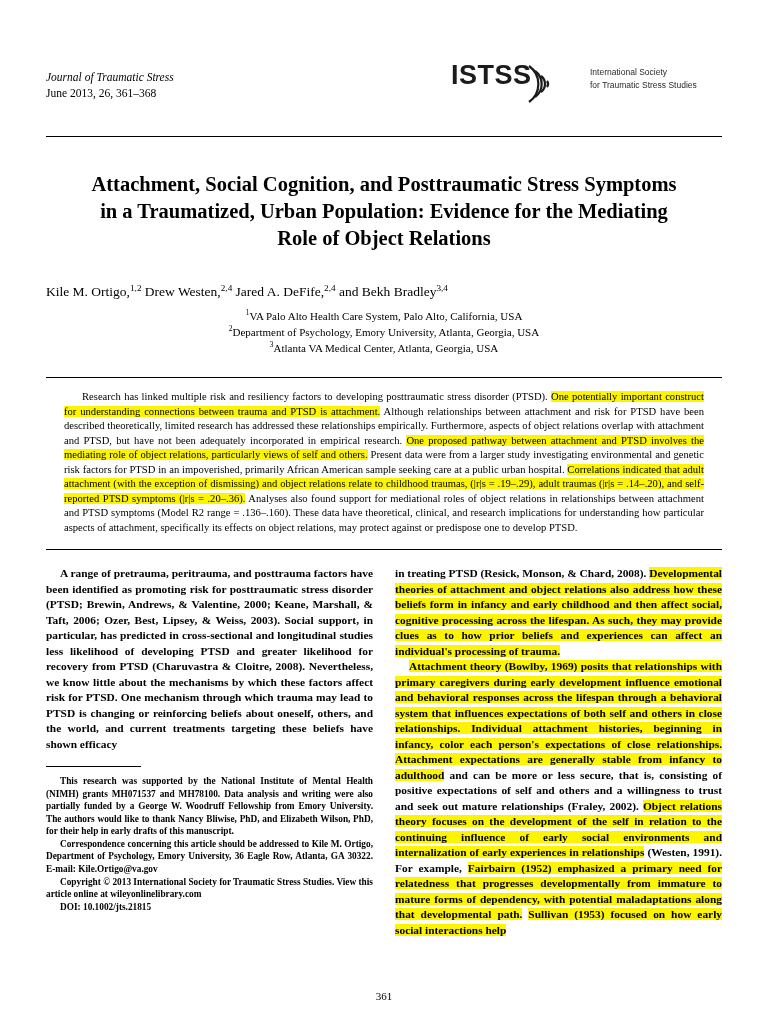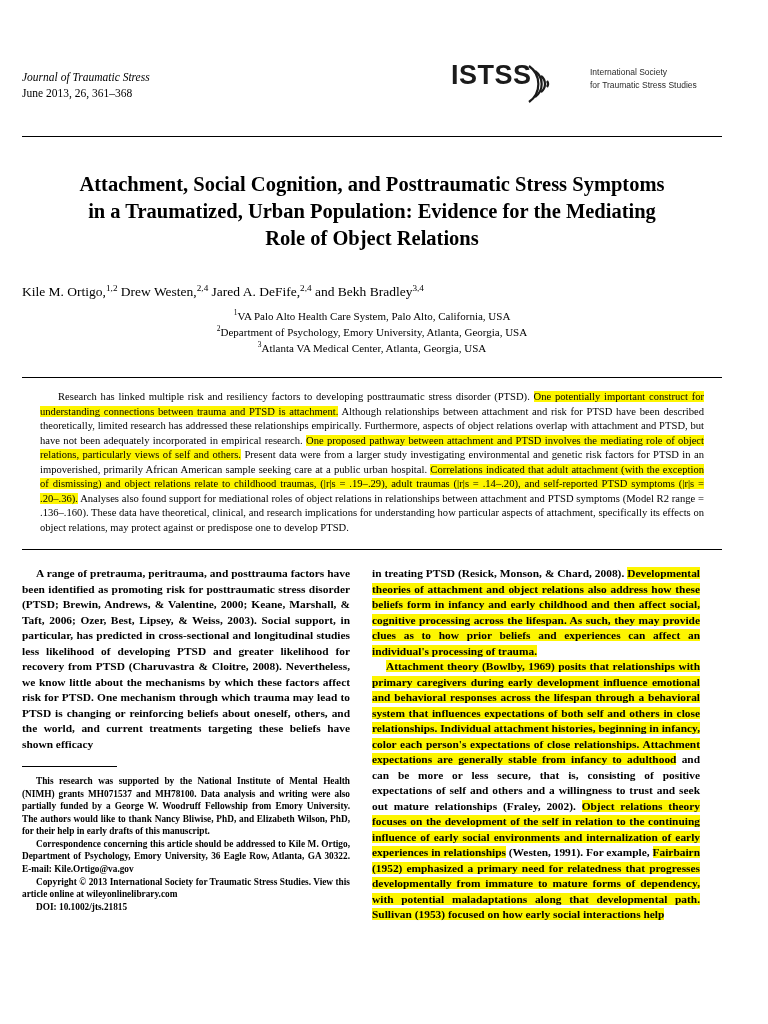--- a/index.html
+++ b/index.html
@@ -13,21 +13,21 @@
     font-family: "Liberation Serif", serif;
     color: #000000;
     position: relative;
     overflow: hidden;
   }
   .page {
     position: relative;
     width: 768px;
     height: 1024px;
     box-sizing: border-box;
-    padding: 56px 46px 20px 22px;
+    padding: 56px 46px 20px 46px;
   }
 
   
   .masthead {
     display: flex;
     justify-content: space-between;
     align-items: flex-start;
     height: 70px;
   }
   .journal-info {
@@ -219,14 +219,15 @@
       <p class="footnote">DOI: 10.1002/jts.21815</p>
     </div>
 
     <div class="col">
       <p class="noindent"><span>in treating PTSD (Resick, Monson, &amp; Chard, 2008). </span><span class="hl">Developmental theories of attachment and object relations also address how these beliefs form in infancy and early childhood and then affect social, cognitive processing across the lifespan. As such, they may provide clues as to how prior beliefs and experiences can affect an individual's processing of trauma.</span></p>
       <p><span class="hl">Attachment theory (Bowlby, 1969) posits that relationships with primary caregivers during early development influence emotional and behavioral responses across the lifespan through a behavioral system that influences expectations of both self and others in close relationships. Individual attachment histories, beginning in infancy, color each person's expectations of close relationships. Attachment expectations are generally stable from infancy to adulthood</span><span> and can be more or less secure, that is, consisting of positive expectations of self and others and a willingness to trust and seek out mature relationships (Fraley, 2002). </span><span class="hl">Object relations theory focuses on the development of the self in relation to the continuing influence of early social environments and internalization of early experiences in relationships</span><span> (Westen, 1991). For example, </span><span class="hl">Fairbairn (1952) emphasized a primary need for relatedness that progresses developmentally from immature to mature forms of dependency, with potential maladaptations along that developmental path.</span><span> </span><span class="hl">Sullivan (1953) focused on how early social interactions help</span></p>
     </div>
 
   </div>
 
+  <div class="pagenum">361</div>
 
 </div>
 
 </body></html>

